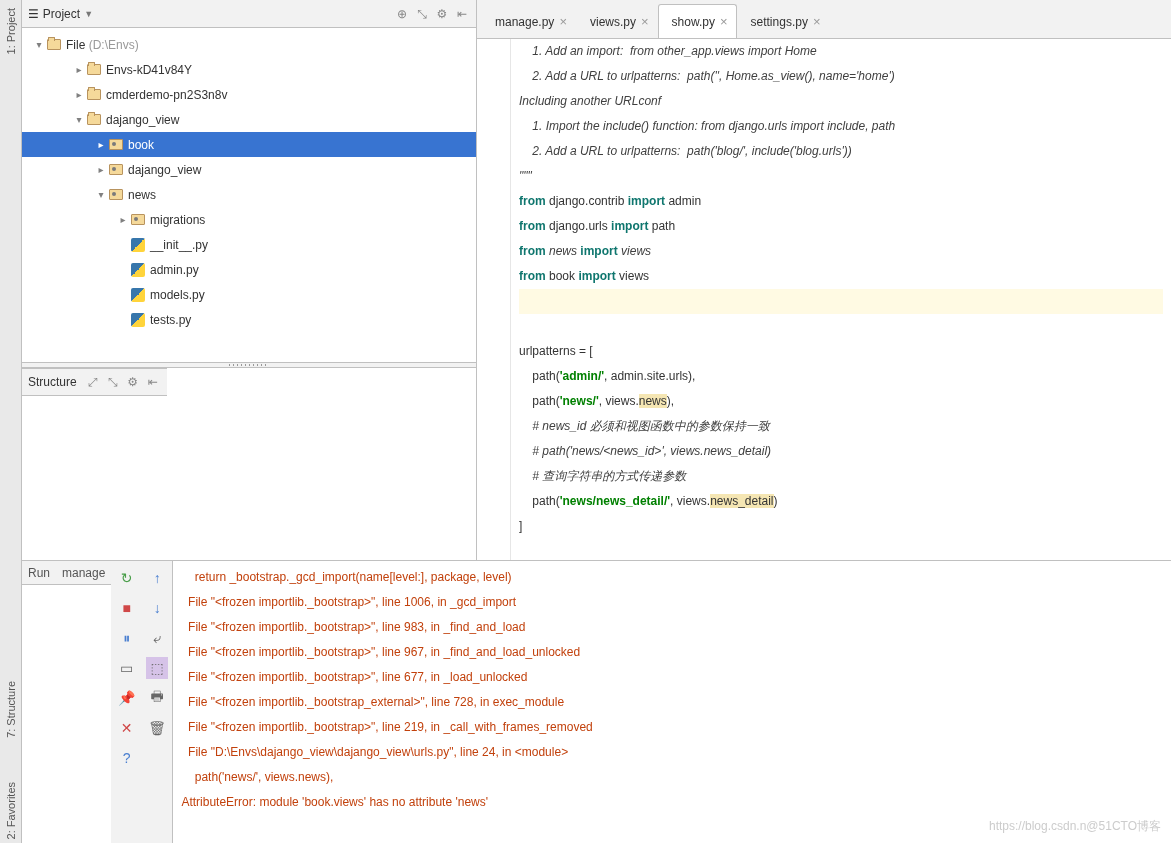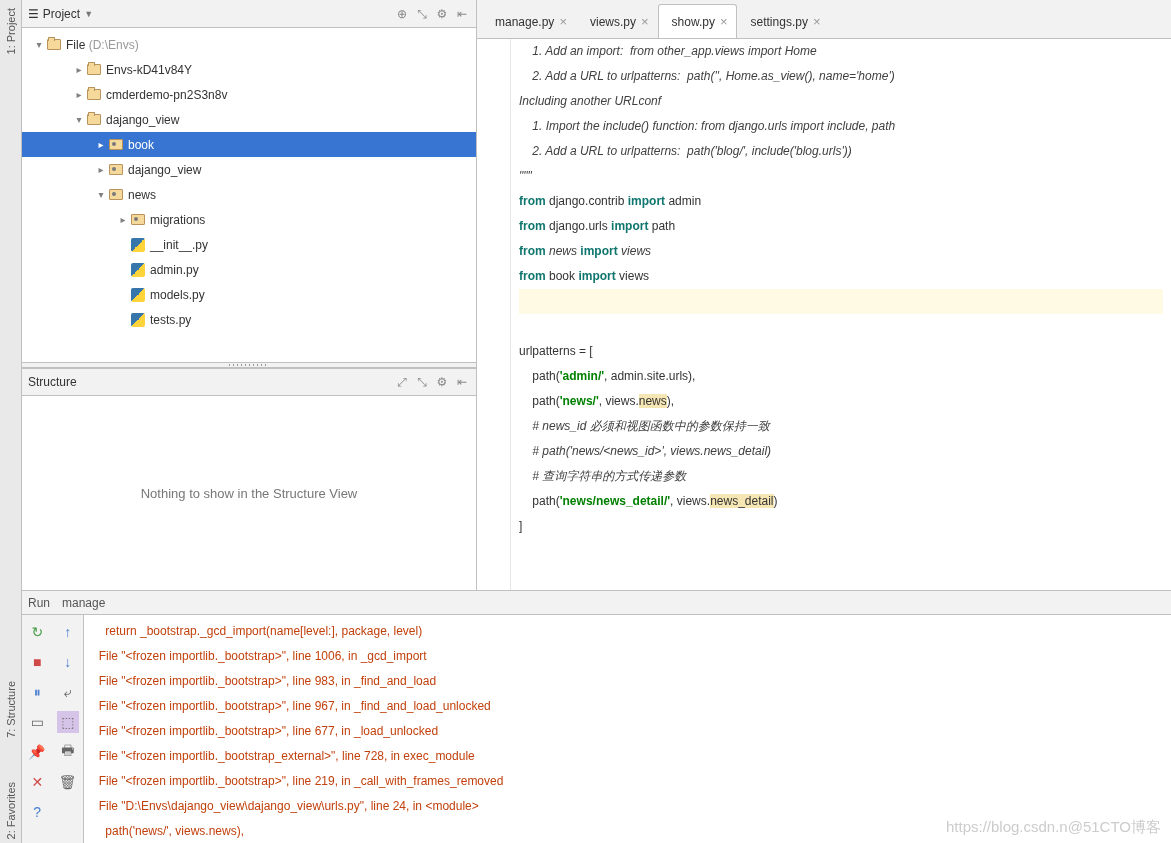--- a/index.html
+++ b/index.html
@@ -2,21 +2,21 @@
 <html><head>
 <meta charset="utf-8">
 <style>
 *{margin:0;padding:0;box-sizing:border-box;font-family:"Segoe UI",Arial,sans-serif;font-size:12px}
 html,body{width:1171px;height:843px;overflow:hidden;background:#fff}
 .root{display:flex;height:100%}
 .left-gutter{width:22px;background:#e9e9e9;border-right:1px solid #c0c0c0;display:flex;flex-direction:column;align-items:center;padding-top:4px;gap:36px}
 .left-gutter .vlabel{writing-mode:vertical-rl;transform:rotate(180deg);font-size:11px;color:#555;padding:4px 0;cursor:pointer}
 .main-col{flex:1;display:flex;flex-direction:column}
 .upper{flex:1;display:flex;min-height:0}
-.lower{height:253px;border-top:1px solid #c0c0c0;display:flex;flex-direction:column}
+.lower{height:283px;border-top:1px solid #c0c0c0;display:flex;flex-direction:row}
 .proj-col{width:455px;border-right:1px solid #c0c0c0;display:flex;flex-direction:column}
 .editor-col{flex:1;display:flex;flex-direction:column;min-width:0}
 .pane-head{height:28px;background:#f2f2f2;border-bottom:1px solid #c0c0c0;display:flex;align-items:center;padding:0 6px;gap:4px}
 .pane-head .title{font-weight:400;color:#333;display:flex;align-items:center;gap:4px}
 .pane-head.structure{border-top:1px solid #c0c0c0}
 .pane-head .spacer{flex:1}
 .hicon{width:16px;height:16px;color:#888;display:flex;align-items:center;justify-content:center;cursor:pointer}
 .dropdown-carat{font-size:9px;color:#777}
 .tree{flex:1;overflow:auto;padding:4px 0;color:#333}
 .tree .row{display:flex;align-items:center;height:25px;white-space:nowrap;cursor:pointer}
@@ -46,25 +46,25 @@
 .c-str{color:#008000;font-weight:bold}
 .c-hl{background:#f5e6b3}
 .c-yl{background:#fffae3}
 .run-head{height:24px;background:#f2f2f2;border-bottom:1px solid #c0c0c0;display:flex;align-items:center;padding:0 6px;color:#555;gap:6px}
 .run-body{flex:1;display:flex;min-height:0}
 .run-tools{width:62px;background:#f2f2f2;border-right:1px solid #c0c0c0;display:flex}
 .tc{flex:1;display:flex;flex-direction:column;align-items:center;gap:8px;padding-top:6px}
 .tbtn{width:22px;height:22px;display:flex;align-items:center;justify-content:center;color:#666;cursor:pointer;font-size:14px}
 .console{flex:1;overflow:auto;font-family:"Courier New",monospace;font-size:14px;line-height:25px;padding:4px 8px;white-space:pre;position:relative}
 .err{color:#c2410c}
-.wm{position:absolute;right:10px;bottom:4px;color:#ccc;font-size:15px}
+.wm{position:absolute;right:10px;bottom:4px;color:#ccc;font-size:12px}
 .underline{}
 .proj-inner{flex:1;display:flex;flex-direction:column;min-height:0}
 .proj-tree-wrap{height:362px;display:flex;flex-direction:column}
-.struct-wrap{flex:1;display:flex;flex-direction:column}
+.struct-wrap{flex:1;display:flex;flex-direction:row}
 .pad{display:inline-block}
 </style>
 </head>
 <body>
 
 <div class="root">
   <div class="left-gutter">
     <div class="vlabel">1: Project</div>
     <div style="flex:1"></div>
     <div class="vlabel">7: Structure</div>
@@ -194,21 +194,20 @@
             </div>
           <div class="struct-wrap">
             <div class="pane-head structure">
               <span class="title">Structure</span>
               <span class="spacer"></span>
               <span class="hicon">⤢</span>
               <span class="hicon">⤡</span>
               <span class="hicon">⚙</span>
               <span class="hicon">⇤</span>
             </div>
-            <div class="struct-body">Nothing to show in the Structure View</div>
           </div>
         </div>
       </div>
 
       <div class="editor-col">
         <div class="tabs" id="tabs">
             <div class="tab">
               <span class="ic"><span class="py-ic"></span></span>
               <span>manage.py</span>
               <span class="close">×</span>

